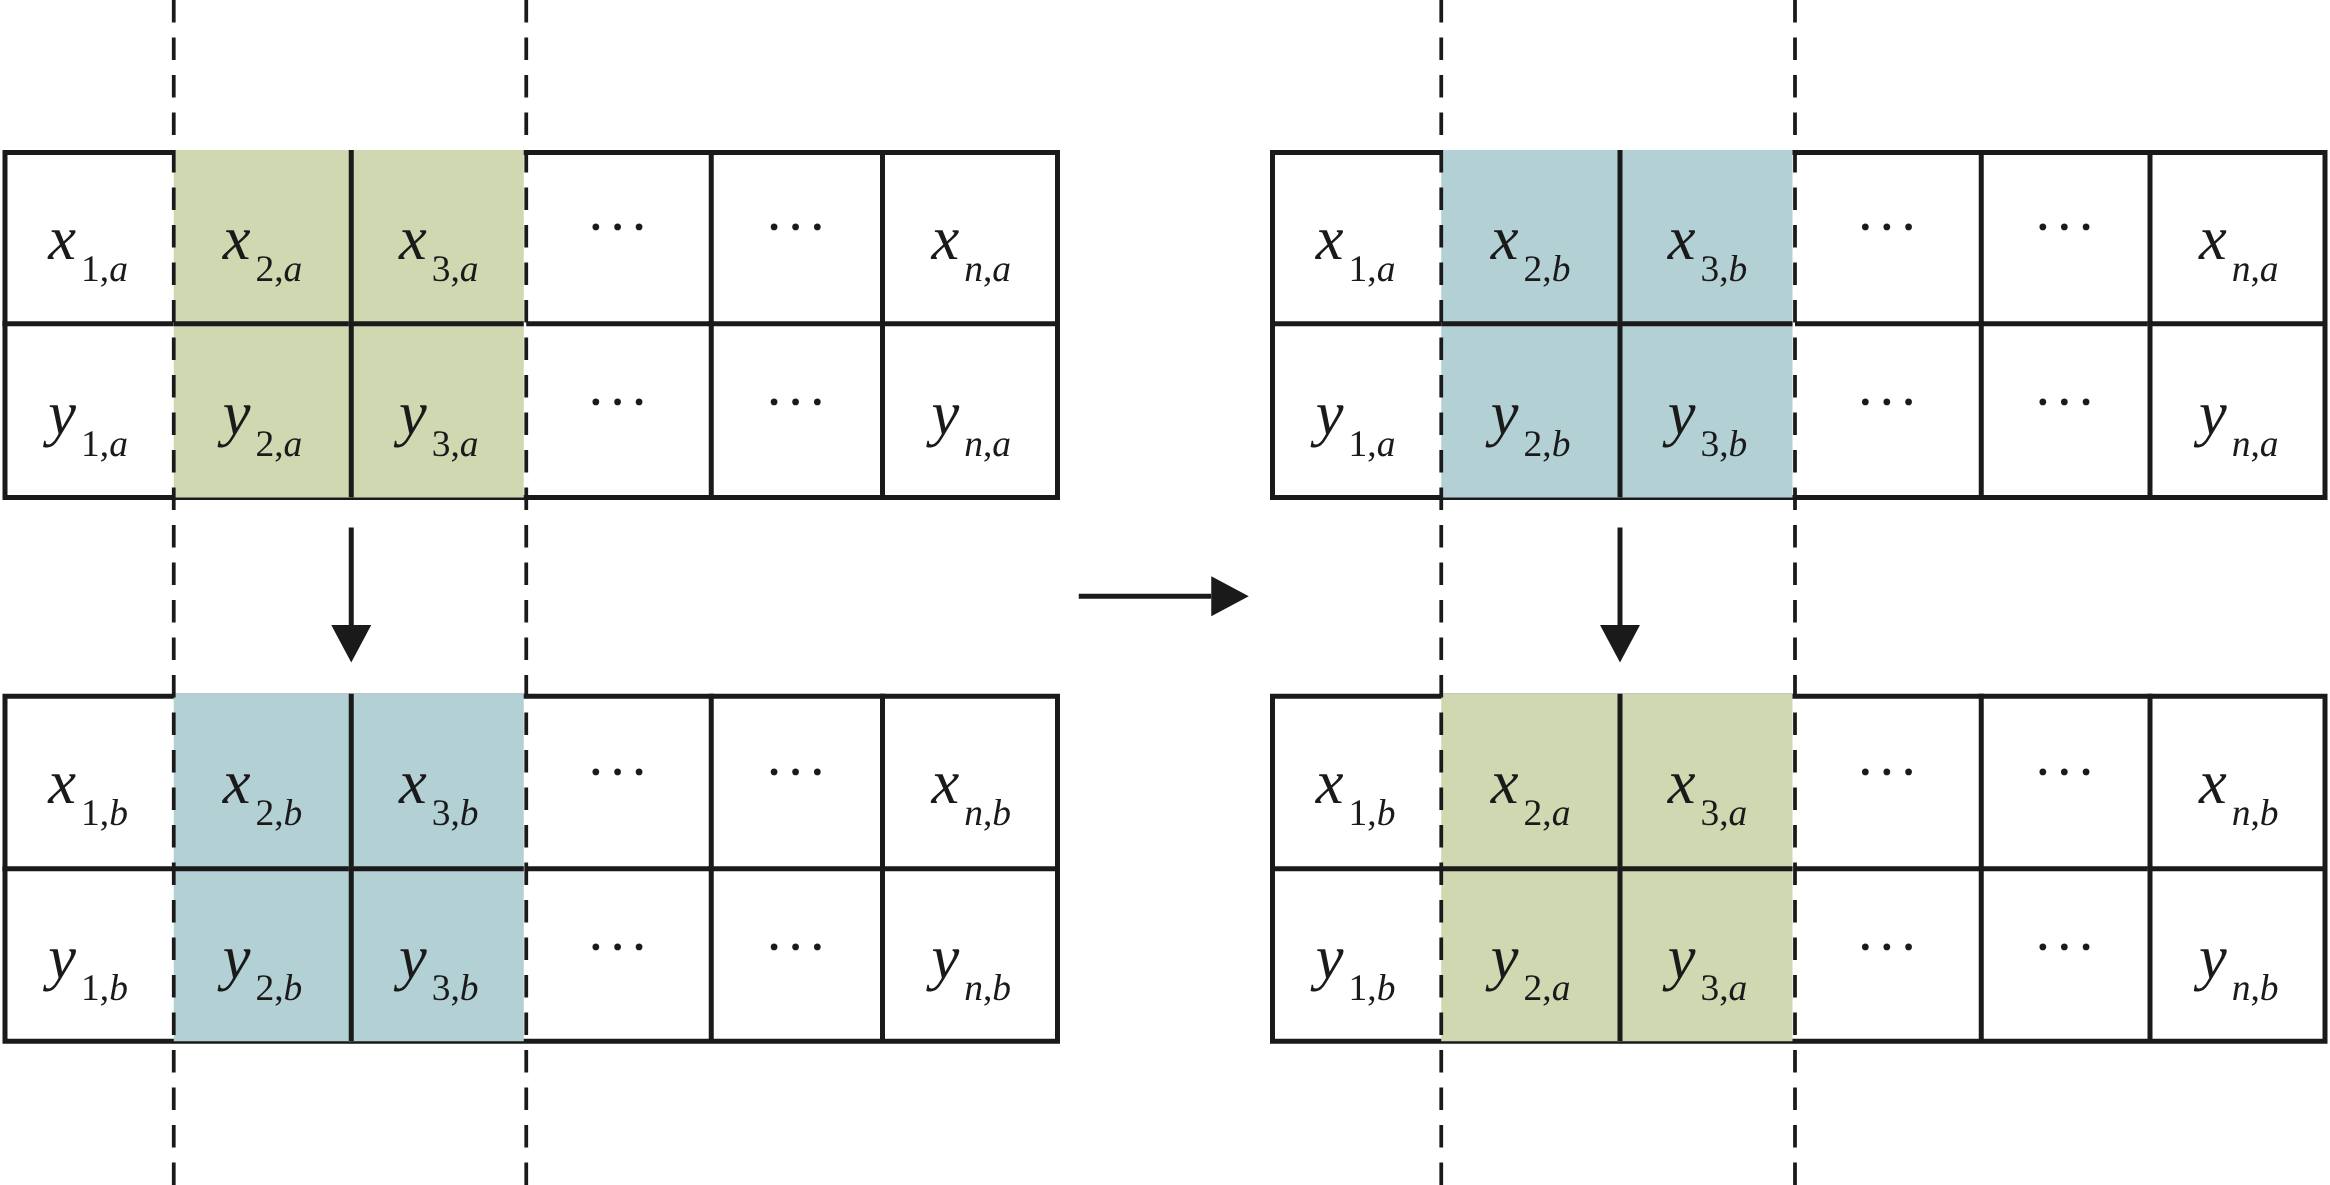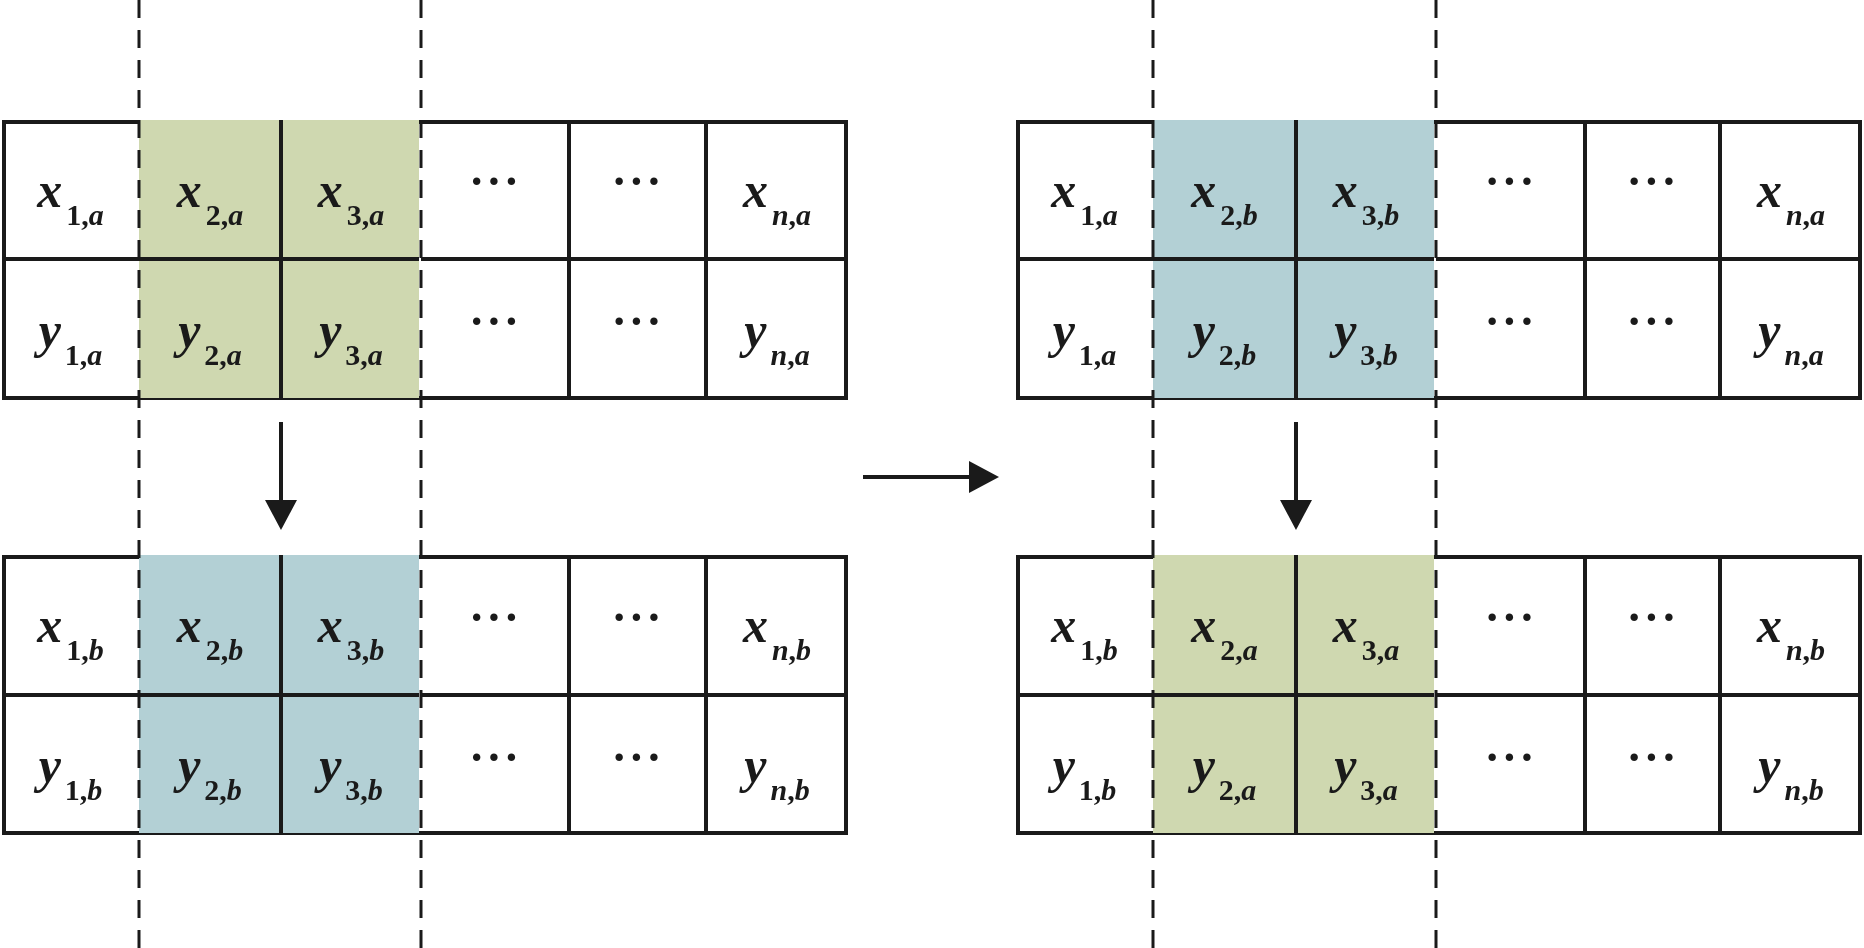--- a/index.html
+++ b/index.html
@@ -1,19 +1,19 @@
 <!DOCTYPE html>
 <html><head>
 <meta charset="utf-8">
 <style>
   html, body { margin: 0; padding: 0; background: #ffffff; }
   body { width: 1864px; height: 948px; position: relative; overflow: hidden;
          font-family: "Liberation Serif", "DejaVu Serif", serif; }
   #stage { position: absolute; left: 0; top: 0; width: 1864px; height: 948px; }
-  .grid { position: absolute; border: 4px solid #1a1a1a; box-sizing: border-box; font-weight: bold; }
+  .grid { position: absolute; border: 4px solid #1a1a1a; box-sizing: border-box; }
   .cell { position: absolute; box-sizing: border-box; display: flex; align-items: center; justify-content: center; }
   .sym { font-style: italic; font-size: 50px; color: #1a1a1a; line-height: 1; }
   .sub { font-size: 30px; position: relative; top: 18px; margin-left: 4px; }
   .sub .num { font-style: normal; }
   .dots { font-size: 46px; letter-spacing: 2px; color: #1a1a1a; position: relative; top: -8px; font-style: normal; }
 </style>
 </head>
 <body>
 
 <div id="stage">

